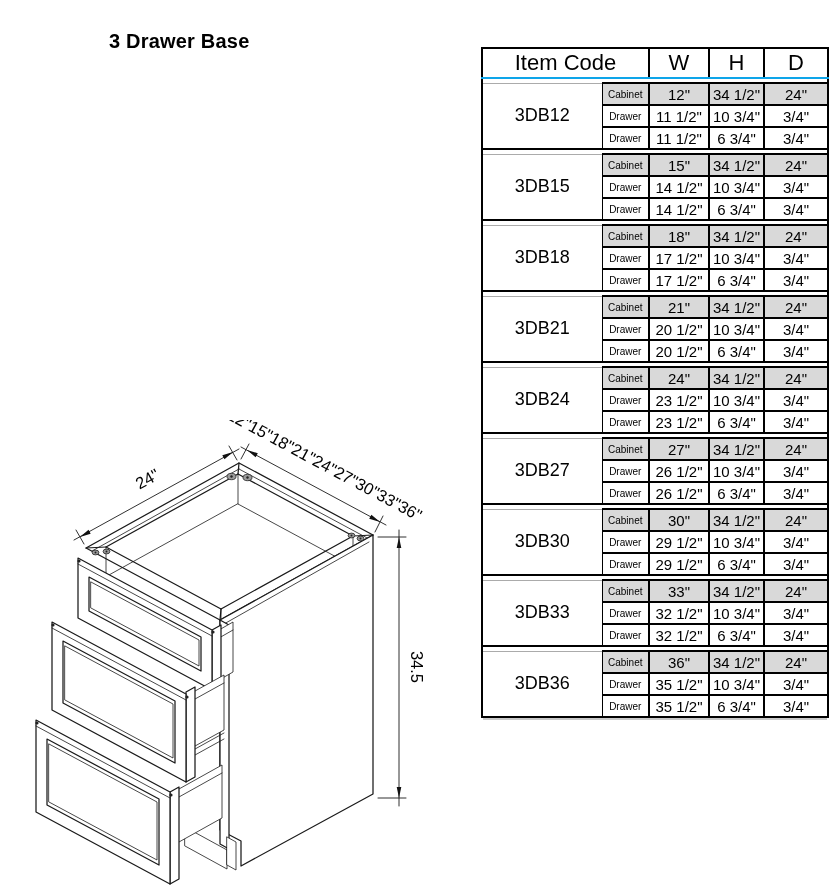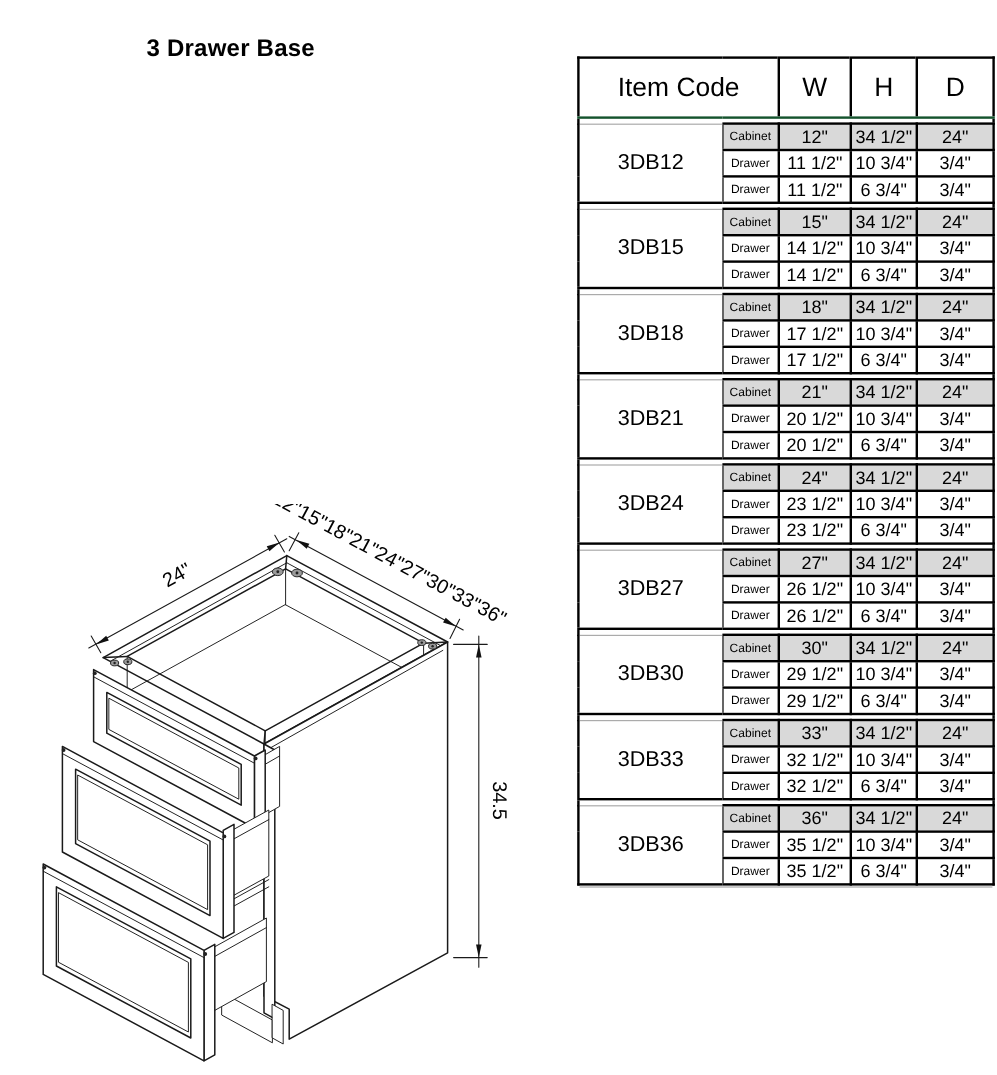--- a/index.html
+++ b/index.html
@@ -1,35 +1,35 @@
 <!DOCTYPE html>
 <html style="--shade: #d9d9d9;"><head>
 <meta charset="utf-8">
 <style>
   html,body{margin:0;padding:0;background:#fff}
   body{
     position:relative;width:831px;height:896px;overflow:hidden;
     font-family:"Liberation Sans",sans-serif;color:#000;
   }
   .title{
-    position:absolute;left:122px;top:30px;
+    position:absolute;left:109px;top:30px;
     font-size:20px;font-weight:bold;letter-spacing:.2px;white-space:nowrap;
   }
   .drawing{position:absolute;left:0;top:420px}
 
   
   .spec-table{
     position:absolute;left:481px;top:47px;width:346px;
     border-collapse:collapse;table-layout:fixed;
     border:2px solid #000;
     box-shadow:0 4px 0 -2px #c9c9c9;
   }
   .spec-table thead th{
     height:28px;font-size:22px;font-weight:400;text-align:center;
-    border-bottom:2px solid #14532d;background:#fff;padding:10px;
+    border-bottom:2px solid #0ea5e9;background:#fff;padding:0;
   }
   .spec-table thead th.th-dim{border-left:2px solid #000}
   .spec-table td{
     height:20px;padding:0;text-align:center;vertical-align:middle;
     white-space:nowrap;overflow:hidden;
   }
   td.code{font-size:18px;border:none;border-right:1px solid #000;background:#fff}
   td.sub{font-size:10px;border:2px solid #000;border-left:1px solid #000}
   td.val{font-size:15px;border:2px solid #000}
   tr.cab td.sub,tr.cab td.val{background:var(--shade,#d9d9d9)}

